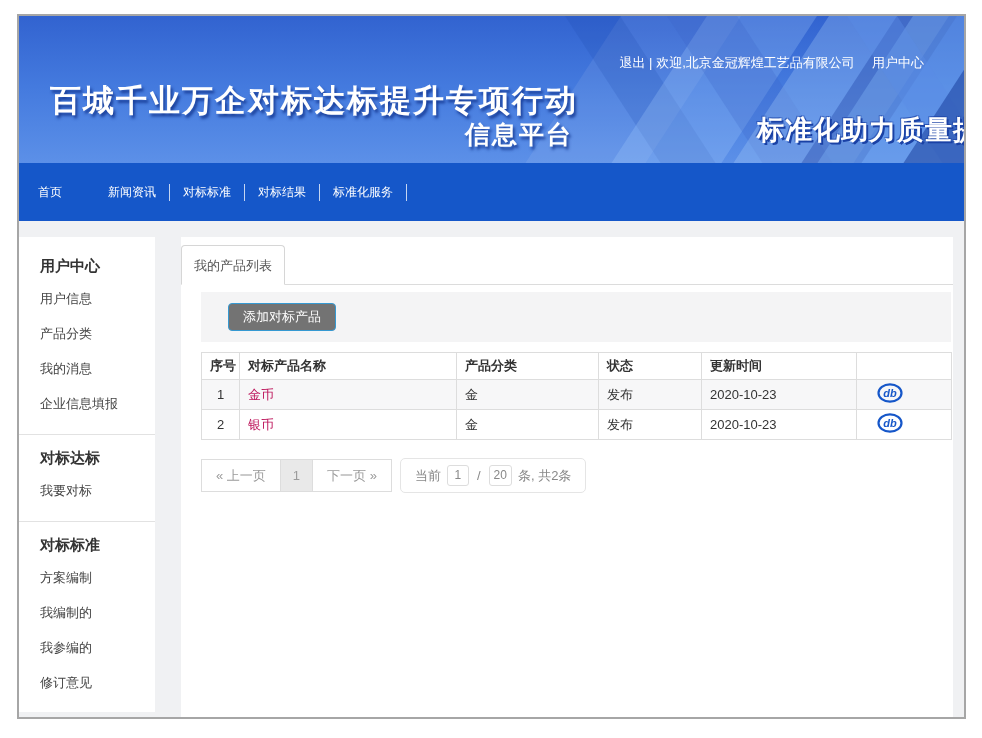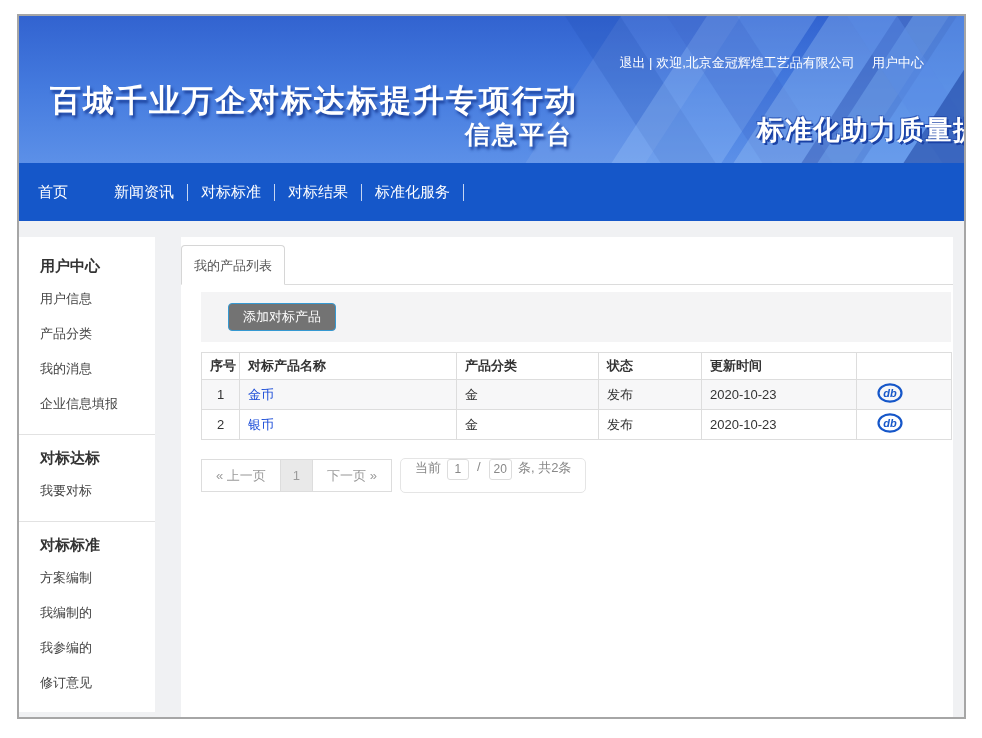--- a/index.html
+++ b/index.html
@@ -36,21 +36,21 @@
   .subtitle   { position:absolute; left:446px; top:102px; font-size:25px; font-weight:bold;
                 color:#fff; letter-spacing:2px; z-index:5;
                 text-shadow:2px 3px 3px rgba(16,50,140,.85); }
   .slogan     { position:absolute; left:738px; top:96px; font-size:27px; font-weight:bold;
                 color:#fff; letter-spacing:1px; white-space:nowrap; z-index:5;
                 text-shadow:2px 2px 0 #1a41a5, -1px -1px 0 rgba(26,65,165,.6), 1px -1px 0 rgba(26,65,165,.4); }
 
   
   .nav { position:absolute; left:0; top:147px; width:945px; height:58px; background:#1557c9;
          display:flex; align-items:center; padding-left:19px; z-index:6; }
-  .nav-item { color:#fff; font-size:15px; cursor:pointer; white-space:nowrap; }
+  .nav-item { color:#fff; font-size:12px; cursor:pointer; white-space:nowrap; }
   .nav-item.first { margin-right:46px; }
   .nav-sep { width:1px; height:17px; background:rgba(255,255,255,.75); margin:0 13px; }
 
   
   .sidebar { position:absolute; left:0; top:221px; width:136px; height:475px; background:#fff;
              padding-top:6px; }
   .side-title { margin:14px 0 6px 21px; font-size:15px; font-weight:bold; color:#333; }
   .side-item  { padding:8px 0 9px 21px; font-size:13px; color:#444; cursor:pointer; }
   .side-div   { border:none; border-top:1px solid #e2e2e2; margin:12px 0; }
 
@@ -68,30 +68,30 @@
 
   table.products { margin:10px 0 16px 20px; width:750px; border-collapse:collapse; table-layout:fixed; }
   table.products th, table.products td { border:1px solid #ddd; font-size:13px; color:#333;
              padding:0 8px; overflow:hidden; white-space:nowrap; }
   table.products th { font-weight:bold; height:27px; text-align:left; background:#fff; }
   table.products td { height:30px; }
   table.products tr.odd td { background:#f7f7f8; }
   .col-no { width:38px; } .col-name { width:217px; } .col-cat { width:142px; }
   .col-status { width:103px; } .col-date { width:155px; } .col-act { width:95px; }
   th.center, td.center { text-align:center; }
-  a.product-link { color:#1d4ed8; text-decoration:none; cursor:pointer; }
+  a.product-link { color:#be185d; text-decoration:none; cursor:pointer; }
   .db-icon { display:inline-block; vertical-align:middle; margin-left:12px; cursor:pointer; }
 
   .pagination { margin:18px 0 0 20px; display:flex; align-items:center; }
   .pg-btn { border:1px solid #ddd; background:#fff; color:#9b9b9b; font-size:13px;
             height:33px; line-height:31px; padding:0 14px; cursor:pointer; white-space:nowrap; }
   .pg-btn + .pg-btn { margin-left:-1px; }
   .pg-cur { background:#e9e9e9; padding:0 12px; }
   .pg-info { margin-left:8px; height:35px; border:1px solid #e5e5e5; border-radius:5px;
-             display:flex; padding:0 14px; color:#888; font-size:13px; }
+             display:flex; align-items:center; padding:0 14px; color:#888; font-size:13px; }
   .mini-box { min-width:22px; height:21px; line-height:19px; border:1px solid #ddd; border-radius:3px;
               background:#fff; text-align:center; margin:0 6px; font-size:12px; color:#888;
               padding:0 4px; cursor:text; }
   .pg-slash { margin:0 2px; }
 </style>
 </head>
 <body>
 
 <div class="window">
 

